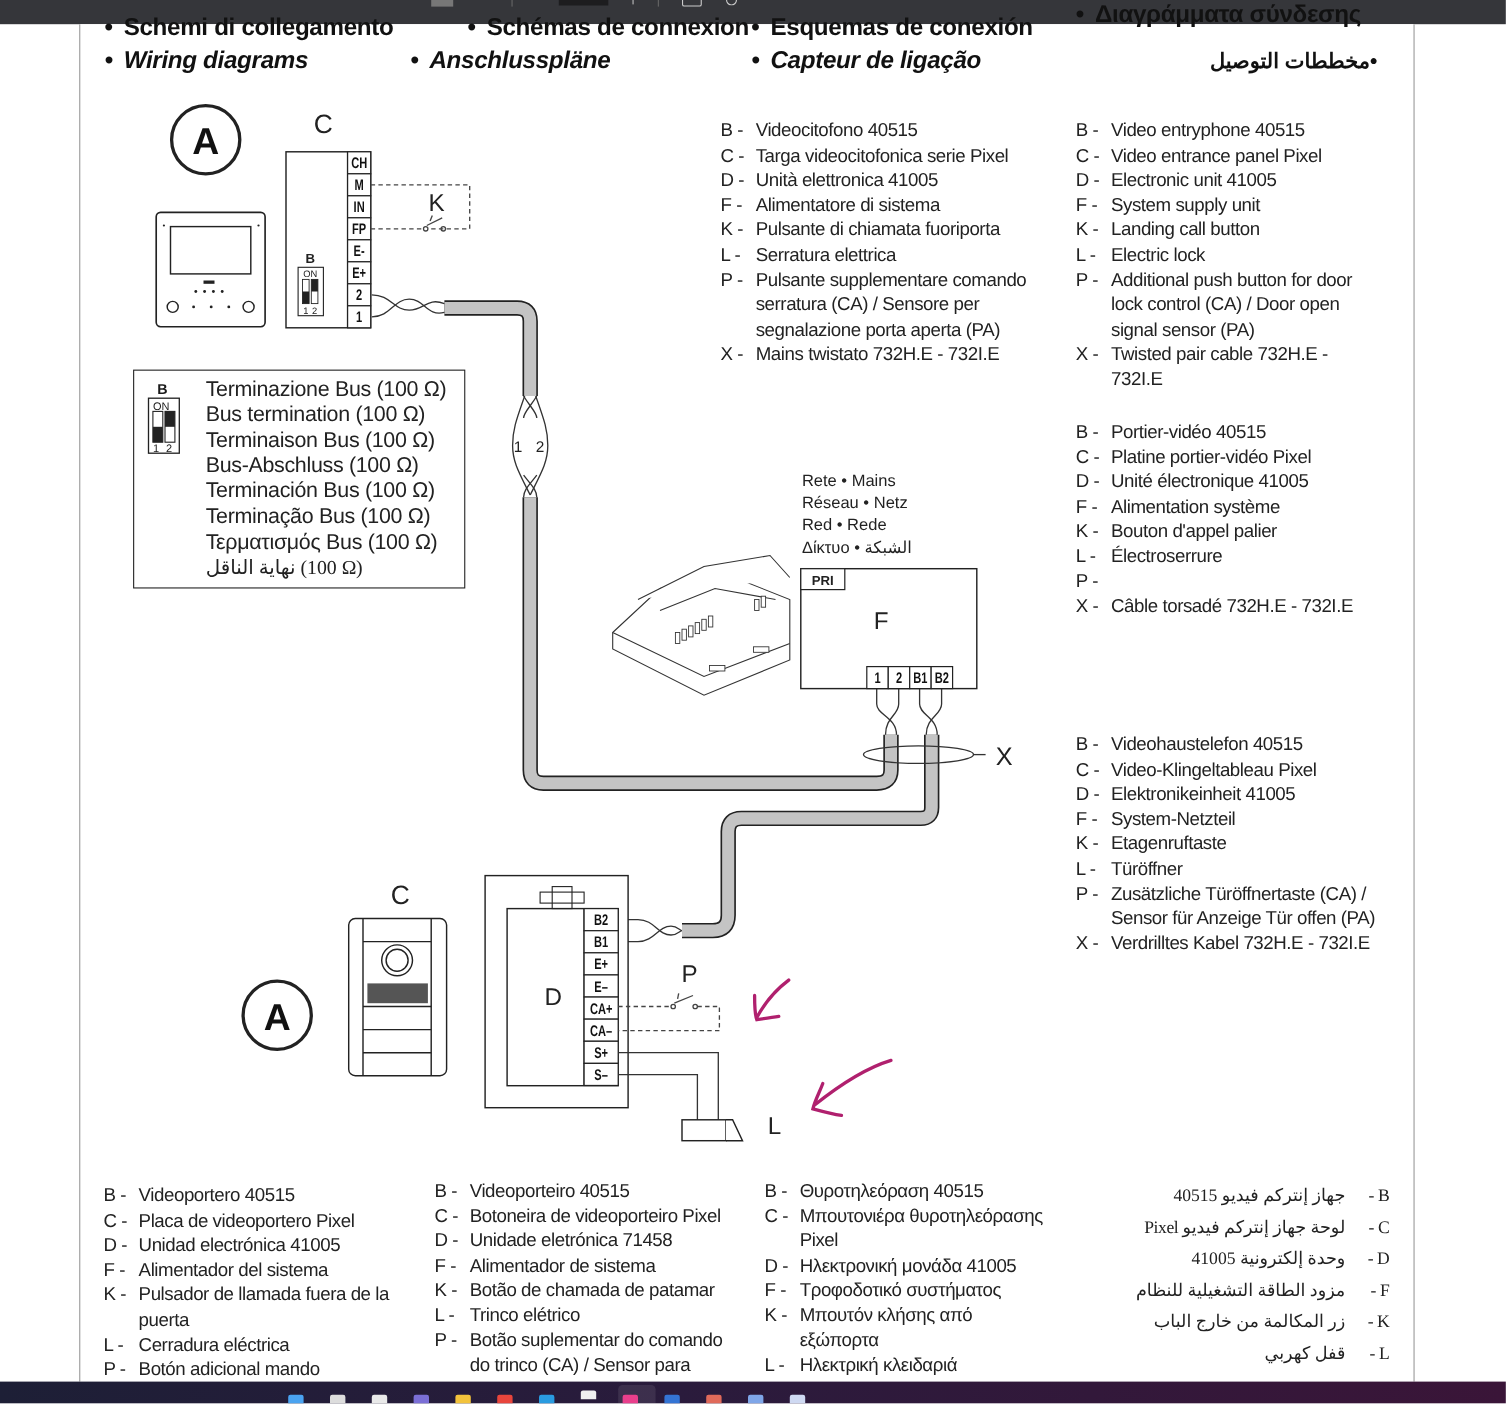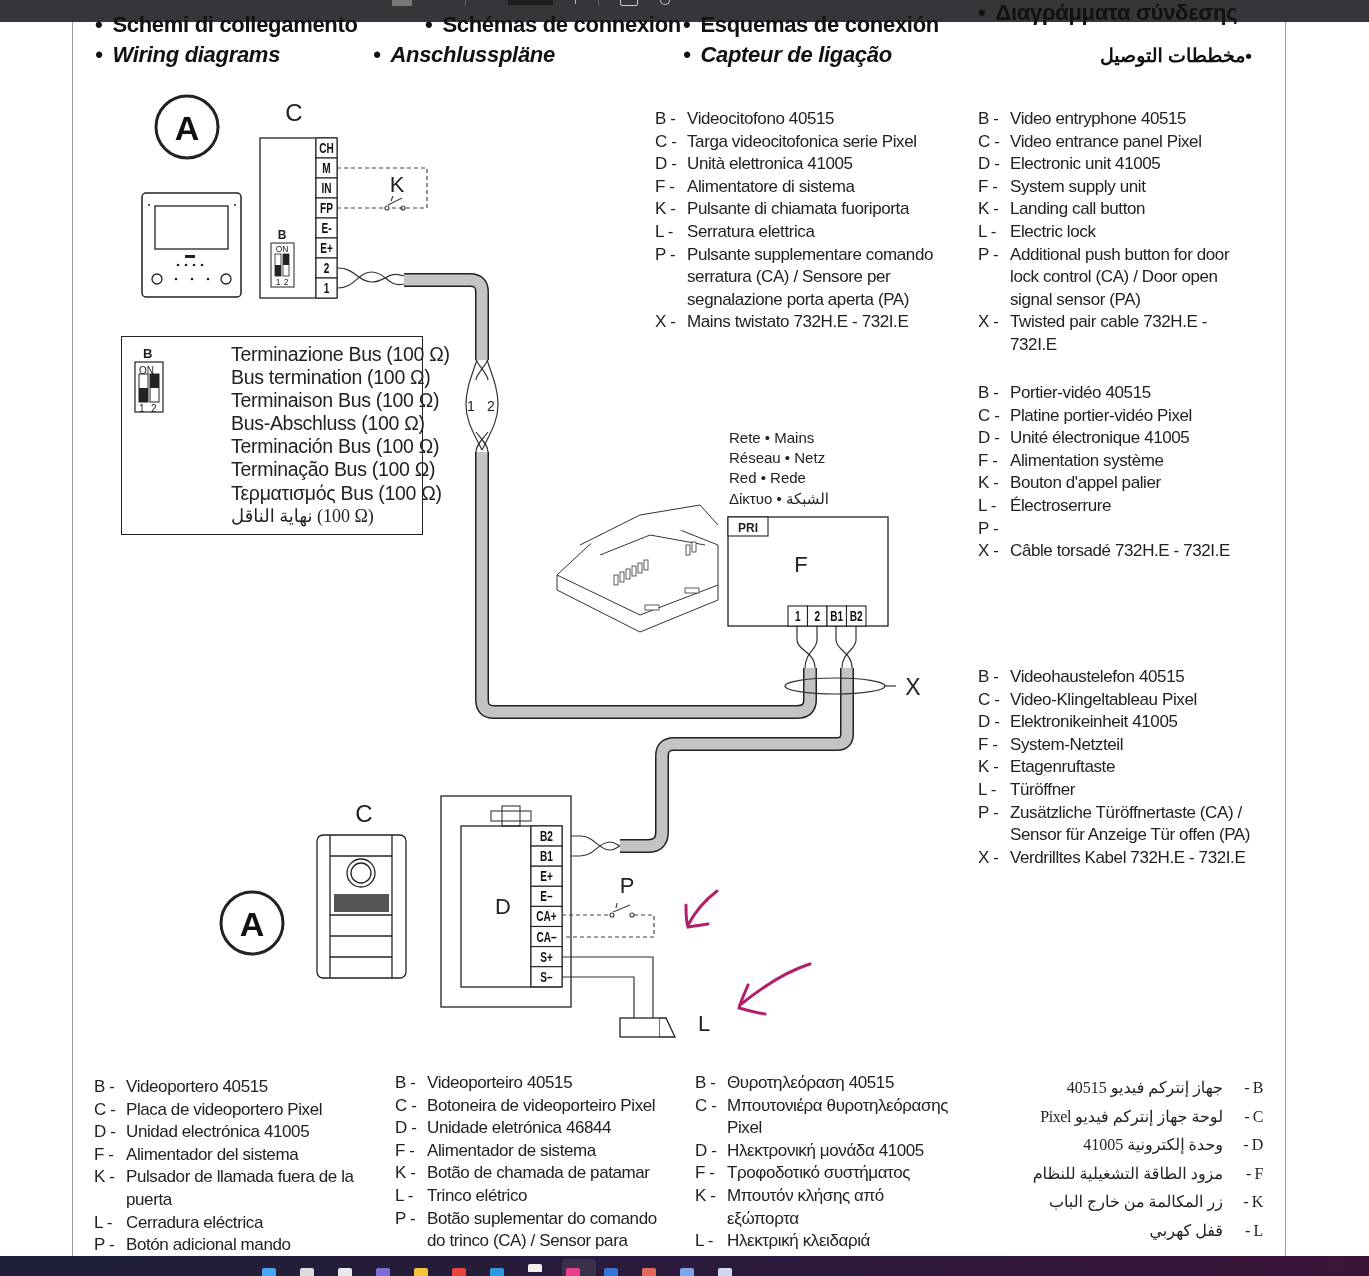--- a/index.html
+++ b/index.html
@@ -19,21 +19,21 @@
   .legend{position:absolute;font-size:17px;line-height:22.6px;color:#222;font-family:"Liberation Sans",sans-serif;letter-spacing:-0.4px;}
   .legend .row{display:flex;}
   .legend .k{width:32px;flex:none;}
   .legend .v{flex:1;}
   .legend.rtl .row{flex-direction:row-reverse;text-align:right;}
   .legend.rtl .k{width:40px;text-align:right;}
   .legend.rtl{font-family:"Liberation Serif",serif;font-size:16px;line-height:28.5px;}
   .rtl-text{direction:rtl;}
   .diagram{position:absolute;left:0;top:0;width:1369px;height:1256px;}
   .term-box{position:absolute;left:121px;top:336px;width:300px;height:197px;border:1.3px solid #222;}
-  .term-list{position:absolute;left:187px;top:343px;font-size:19.5px;line-height:23.1px;color:#222;letter-spacing:-0.3px;margin-left:44px;}
+  .term-list{position:absolute;left:187px;top:343px;font-size:19.5px;line-height:23.1px;color:#222;letter-spacing:-0.3px;}
   .mains{position:absolute;left:729px;top:428px;font-size:15px;line-height:20.2px;color:#222;}
   .taskbar{position:absolute;left:0;top:1256px;width:1369px;height:20px;background:linear-gradient(90deg,#1d1f36 0%,#2a1b3c 45%,#3a1538 100%);}
   .tbi{position:absolute;top:12px;width:14px;height:8px;border-radius:2px 2px 0 0;}
   .tbi.active{top:8px;}
   .tb-active-bg{position:absolute;left:562px;top:3px;width:34px;height:17px;background:rgba(255,255,255,0.09);border-radius:4px 4px 0 0;}
 </style>
 </head>
 <body>
 
 <div class="topbar">
@@ -467,21 +467,21 @@
     <div class="row">
       <span class="k">B -</span>
       <span class="v">Videoporteiro 40515</span>
     </div>
     <div class="row">
       <span class="k">C -</span>
       <span class="v">Botoneira de videoporteiro Pixel</span>
     </div>
     <div class="row">
       <span class="k">D -</span>
-      <span class="v">Unidade eletrónica 46844</span>
+      <span class="v">Unidade eletrónica 71458</span>
     </div>
     <div class="row">
       <span class="k">F -</span>
       <span class="v">Alimentador de sistema</span>
     </div>
     <div class="row">
       <span class="k">K -</span>
       <span class="v">Botão de chamada de patamar</span>
     </div>
     <div class="row">

